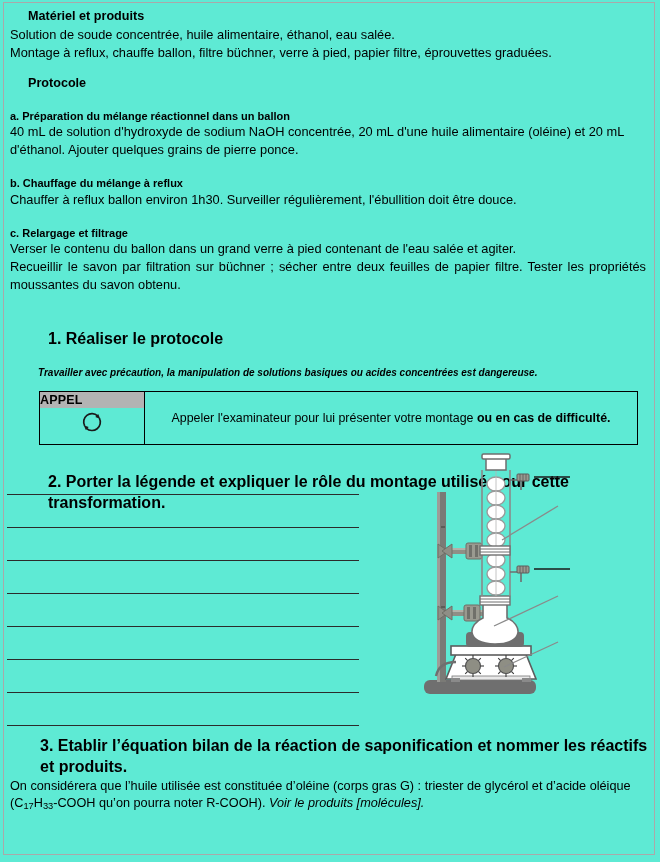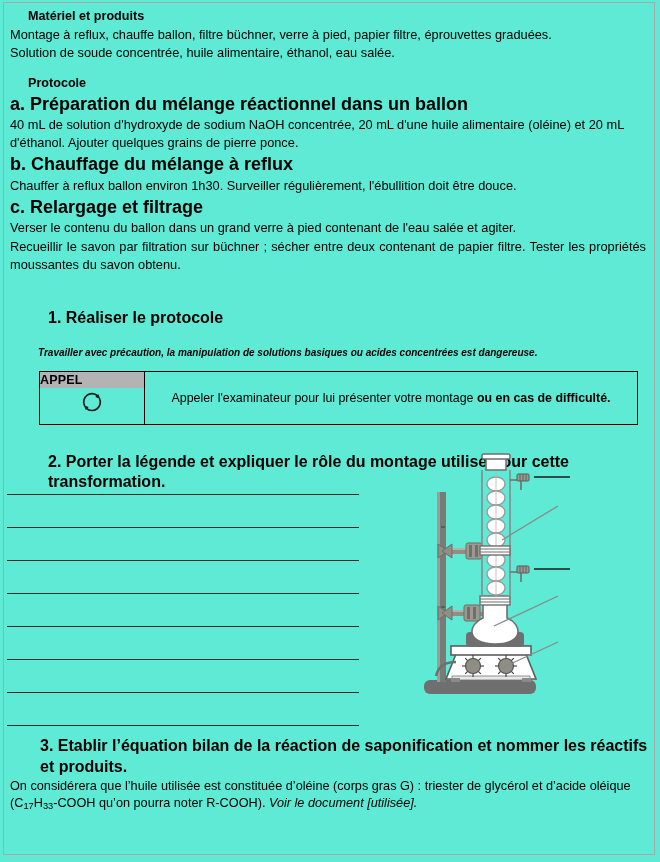--- a/index.html
+++ b/index.html
@@ -36,22 +36,22 @@
 
   
   .sec-head {
     font-weight: bold;
     font-size: 12.6px;
     margin: 3px 0 1px 18px;
     line-height: 1.25;
   }
   .sub-head {
     font-weight: bold;
-    font-size: 18px;
-    margin: 1px 0 0 0;
+    font-size: 11px;
+    margin: 17px 0 0 0;
     line-height: 1.3;
   }
   .para {
     font-size: 12.8px;
     line-height: 1.42;
     margin: 0;
   }
   .para.justify { text-align: justify; }
 
   
@@ -139,31 +139,31 @@
 </style>
 </head>
 <body>
 
 <div class="page">
   <div class="page-border"></div>
 
   <div class="content">
 
     <div class="sec-head">Matériel et produits</div>
+    <div class="para">Solution de soude concentrée, huile alimentaire, éthanol, eau salée.</div>
     <div class="para">Montage à reflux, chauffe ballon, filtre büchner, verre à pied, papier filtre, éprouvettes graduées.</div>
-    <div class="para">Solution de soude concentrée, huile alimentaire, éthanol, eau salée.</div>
 
     <div class="sec-head" style="margin-top:14px;">Protocole</div>
     <div class="sub-head">a. Préparation du mélange réactionnel dans un ballon</div>
     <div class="para">40 mL de solution  d'hydroxyde de sodium NaOH concentrée, 20 mL d'une huile alimentaire (oléine) et 20 mL d'éthanol. Ajouter quelques grains de pierre ponce.</div>
     <div class="sub-head">b. Chauffage du mélange à reflux</div>
     <div class="para">Chauffer à reflux ballon environ 1h30. Surveiller régulièrement, l'ébullition doit être douce.</div>
     <div class="sub-head">c. Relargage et filtrage</div>
     <div class="para">Verser le contenu du ballon dans un grand verre à pied contenant de l'eau salée et agiter.</div>
-    <div class="para justify">Recueillir le savon par filtration sur büchner ; sécher entre deux contenant de papier filtre. Tester les propriétés moussantes du savon obtenu.</div>
+    <div class="para justify">Recueillir le savon par filtration sur büchner ; sécher entre deux feuilles de papier filtre. Tester les propriétés moussantes du savon obtenu.</div>
 
     <div class="qnum q1">1.   Réaliser le protocole</div>
 
     <div class="warn">Travailler avec précaution, la manipulation de solutions basiques ou acides concentrées est dangereuse.</div>
 
     <table class="appel-table">
       <tbody>
           <tr>
         <td class="appel-left">
           <div class="appel-label">APPEL</div>
@@ -325,17 +325,17 @@
       <line x1="116" y1="121" x2="152" y2="121" stroke="#1a1a1a" stroke-width="1.5"></line>
       <line x1="84" y1="92" x2="140" y2="58" stroke="#8a8a8a" stroke-width="1.3"></line>
       <line x1="76" y1="178" x2="140" y2="148" stroke="#8a8a8a" stroke-width="1.3"></line>
       <line x1="86" y1="219" x2="140" y2="194" stroke="#8a8a8a" stroke-width="1.3"></line>
     </svg>
   </div>
 
   <div class="bottom">
     <div class="qnum q3">3.   Etablir l’équation bilan de la réaction de saponification et nommer les réactifs et produits.</div>
     <div class="para">
-      <span>On considérera que l’huile utilisée est constituée d’oléine (corps gras G) : triester de glycérol et d’acide oléique (C</span><sub>17</sub><span>H</span><sub>33</sub><span>-COOH qu’on pourra noter R-COOH). </span><span class="ital">Voir le document [utilisée].</span>
+      <span>On considérera que l’huile utilisée est constituée d’oléine (corps gras G) : triester de glycérol et d’acide oléique (C</span><sub>17</sub><span>H</span><sub>33</sub><span>-COOH qu’on pourra noter R-COOH). </span><span class="ital">Voir le produits [molécules].</span>
     </div>
   </div>
 
 </div>
 
 </body></html>

